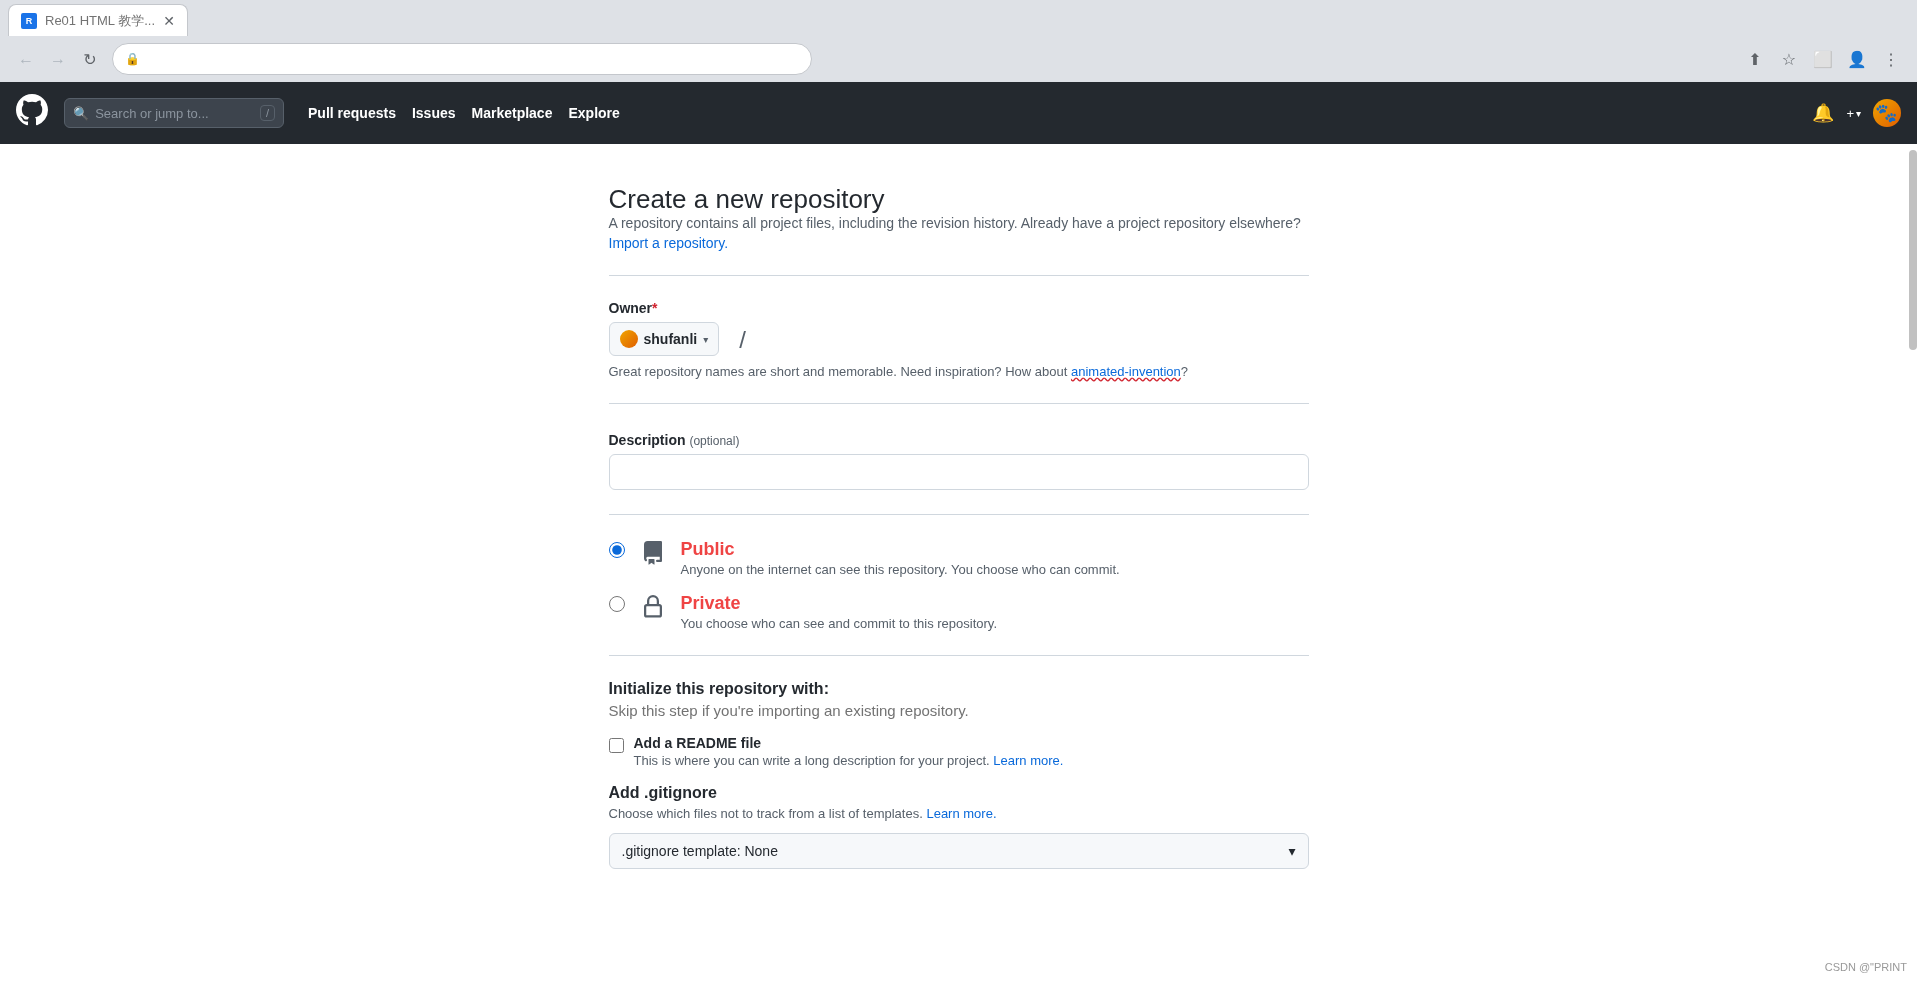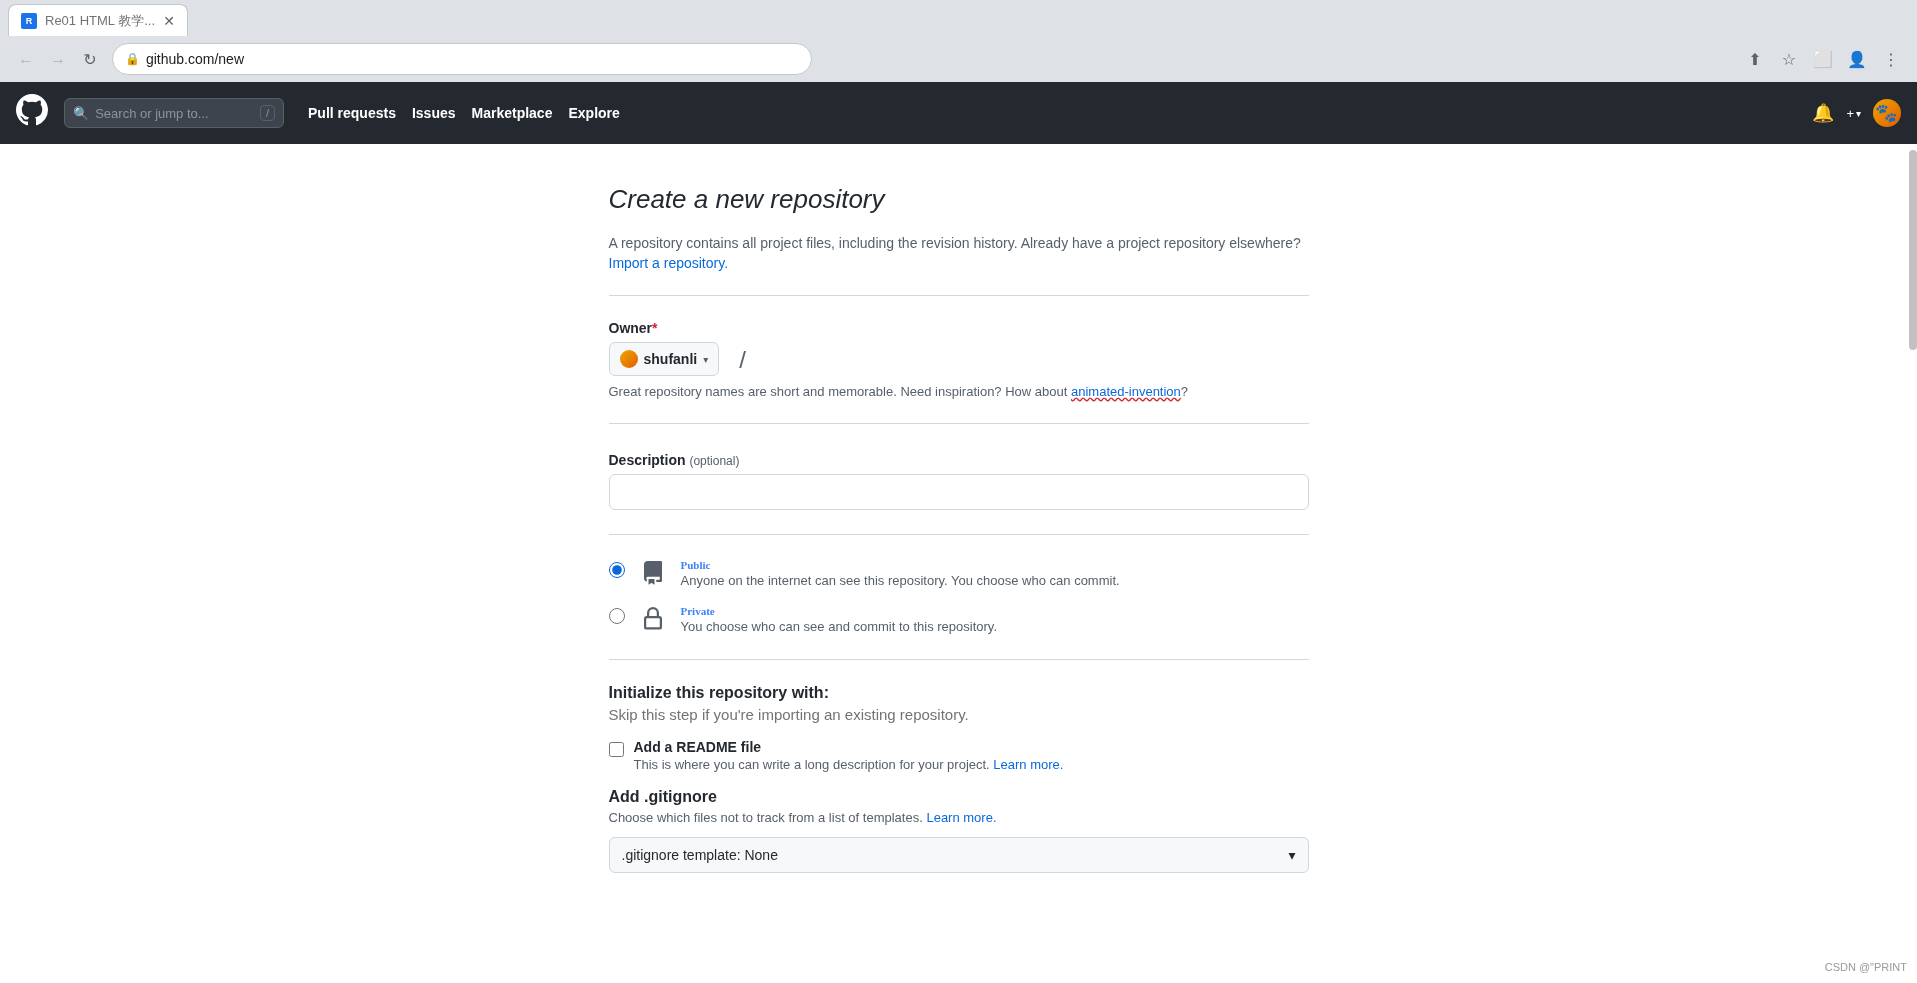--- a/index.html
+++ b/index.html
@@ -31,21 +31,21 @@
     .github-nav-link { color: white; font-size: 14px; font-weight: 600; text-decoration: none; cursor: pointer; }
     .github-nav-right { display: flex; align-items: center; gap: 12px; margin-left: auto; }
     .github-nav-icon { color: white; font-size: 18px; cursor: pointer; }
     .github-avatar { width: 28px; height: 28px; border-radius: 50%; background: linear-gradient(135deg, #f0a500, #e05e00); display: flex; align-items: center; justify-content: center; cursor: pointer; overflow: hidden; position: relative; }
     .github-add-btn { color: white; font-size: 13px; cursor: pointer; display: flex; align-items: center; gap: 2px; }
 
     
     .main-content { background: #ffffff; min-height: calc(983px - 144px); padding: 40px 0; }
     .form-container { max-width: 740px; margin: 0 auto; padding: 0 20px; }
 
-    .page-title { font-size: 26px; font-weight: 400; color: #24292f; margin-bottom: 20px; font-style: italic; }
+    .page-title { font-size: 26px; font-weight: 400; color: #24292f; margin-bottom: 0; }
     .page-subtitle { color: #57606a; font-size: 14px; margin-bottom: 4px; }
     .import-link { color: #0969da; font-size: 14px; text-decoration: none; cursor: pointer; }
 
     .divider { border: none; border-top: 1px solid #d0d7de; margin: 24px 0; }
 
     .field-row { display: flex; gap: 16px; align-items: flex-end; margin-bottom: 8px; }
     .field-group { display: flex; flex-direction: column; gap: 6px; }
     .field-label { font-size: 14px; font-weight: 600; color: #24292f; }
 
     .owner-select { background: #f6f8fa; border: 1px solid #d0d7de; border-radius: 6px; height: 32px; padding: 16px 10px; display: flex; align-items: center; gap: 6px; cursor: pointer; font-size: 14px; color: #24292f; }
@@ -59,21 +59,21 @@
 
     .hint-text { font-size: 13px; color: #57606a; margin-top: 6px; }
 
     .description-input { width: 100%; border: 1px solid #d0d7de; border-radius: 6px; height: 36px; padding: 6px 10px; font-size: 14px; outline: none; background: #fff; }
 
     .radio-group { display: flex; flex-direction: column; gap: 16px; margin: 24px 0; }
     .radio-option { display: flex; align-items: flex-start; gap: 12px; }
     .radio-input { margin-top: 3px; width: 16px; height: 16px; accent-color: #0969da; cursor: pointer; flex-shrink: 0; }
     .radio-icon { width: 32px; height: 32px; display: flex; align-items: center; justify-content: center; color: #57606a; font-size: 20px; flex-shrink: 0; margin-top: -2px; }
     .radio-content { display: flex; flex-direction: column; gap: 2px; }
-    .radio-label { font-size: 11px; font-weight: 600; color: #3b82f6; font-family: Liberation Serif, serif; }
+    .radio-label { font-size: 18px; font-weight: 600; color: #ef4444; }
     .radio-desc { font-size: 13px; color: #57606a; }
 
     .section-title { font-size: 16px; font-weight: 600; color: #24292f; margin-bottom: 4px; }
     .section-subtitle { font-size: 15px; color: #737373; margin-bottom: 16px; }
 
     .checkbox-option { display: flex; align-items: flex-start; gap: 10px; margin-bottom: 12px; }
     .checkbox-input { margin-top: 3px; width: 15px; height: 15px; cursor: pointer; flex-shrink: 0; }
     .checkbox-content { display: flex; flex-direction: column; gap: 2px; }
     .checkbox-label { font-size: 14px; font-weight: 600; color: #24292f; }
     .checkbox-desc { font-size: 13px; color: #57606a; }
@@ -108,21 +108,20 @@
   </div>
 
   <div class="browser-toolbar">
     <div class="browser-nav-btns">
       <button class="browser-nav-btn disabled">←</button>
       <button class="browser-nav-btn disabled">→</button>
       <button class="browser-nav-btn">↻</button>
     </div>
     <div class="browser-address-bar">
       <span class="lock-icon">🔒</span>
-      <span class="browser-address-text">github.com/new</span>
     </div>
     <div class="browser-toolbar-right">
       <button class="browser-icon-btn">⬆</button>
       <button class="browser-icon-btn">☆</button>
       <button class="browser-icon-btn">⬜</button>
       <button class="browser-icon-btn">👤</button>
       <button class="browser-icon-btn">⋮</button>
     </div>
   </div>
 </div>

